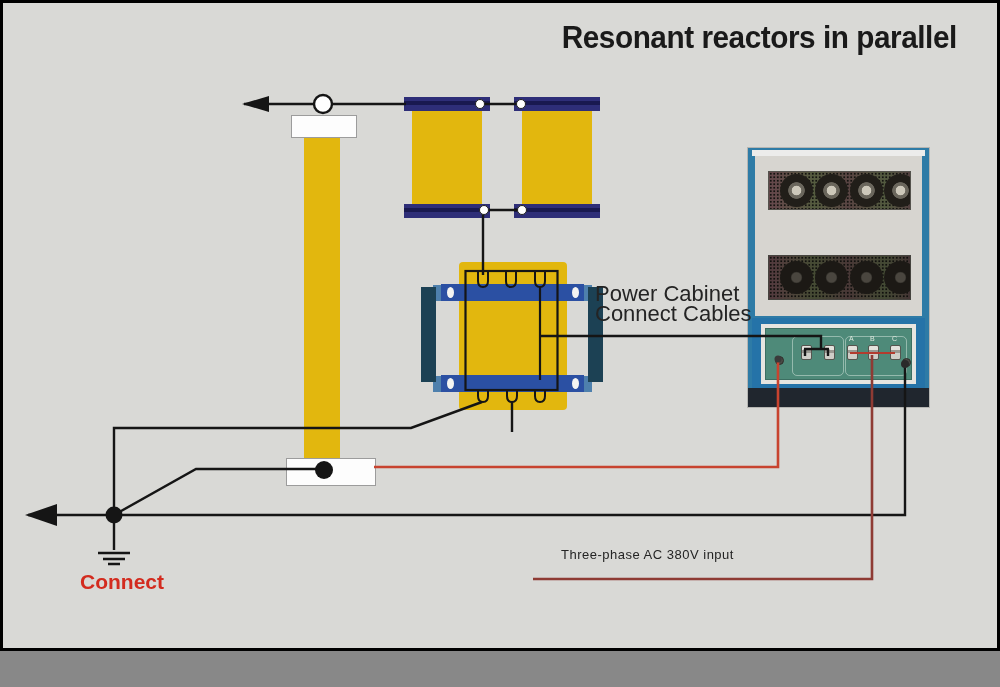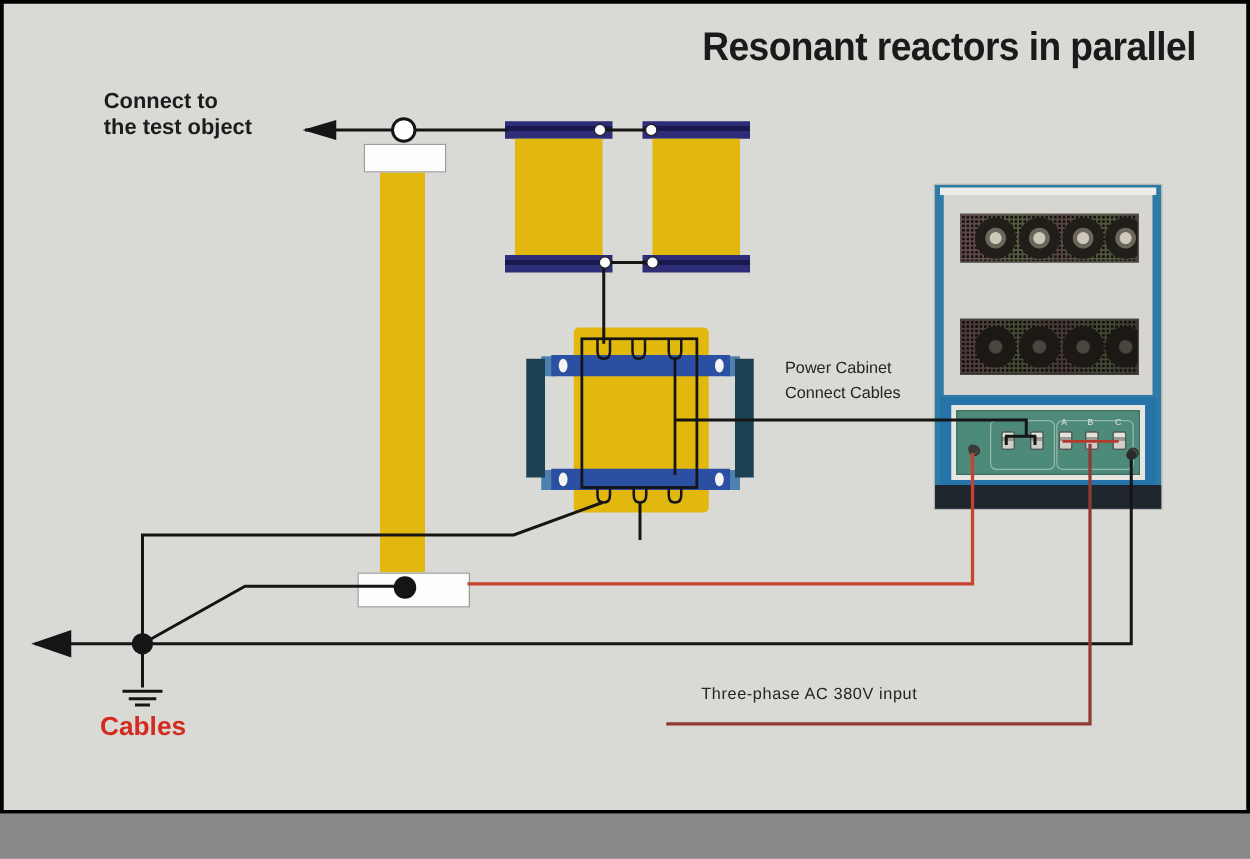--- a/index.html
+++ b/index.html
@@ -20,22 +20,22 @@
     letter-spacing:-0.5px;
     transform:scaleX(.93);transform-origin:100% 50%;
     white-space:nowrap;z-index:30;
   }
   #connect-label{
     left:80px;top:67px;
     font-size:17.5px;font-weight:bold;color:#1c1c1c;
     line-height:21px;z-index:30;
   }
   #power-output-label{
-    left:625px;top:281px;
-    font-size:13px;color:#242424;line-height:20px;z-index:30;
+    left:592px;top:281px;
+    font-size:22px;color:#242424;line-height:20px;z-index:30;
   }
   #hv-label{
     left:389px;top:436px;
     font-size:20px;color:#242424;letter-spacing:.5px;z-index:30;white-space:nowrap;
   }
   #threephase-label{
     left:558px;top:544px;
     font-size:13px;color:#242424;letter-spacing:.5px;z-index:30;white-space:nowrap;
   }
   #ground-label{
@@ -93,34 +93,30 @@
   
   #wires{left:0;top:0;z-index:10;pointer-events:none;}
 </style>
 </head>
 <body>
 
 <div id="stage">
 
   <div id="title" class="abs">Resonant reactors in parallel</div>
 
-  <div id="connect-label" class="abs">
-    <div>Connect to</div>
-    <div>the test object</div>
-  </div>
 
   <div id="power-output-label" class="abs">
     <div>Power Cabinet</div>
     <div>Connect Cables</div>
   </div>
 
 
   <div id="threephase-label" class="abs">Three-phase AC 380V input</div>
 
-  <div id="ground-label" class="abs">Cables</div>
+  <div id="ground-label" class="abs">Connect</div>
 
   <div id="divider-column" class="abs"></div>
   <div id="divider-cap" class="abs"></div>
   <div id="divider-base" class="abs"></div>
 
   <div id="r1-top" class="abs reactor-bar"></div>
   <div id="r1-body" class="abs reactor-body"></div>
   <div id="r1-bot" class="abs reactor-bar"></div>
   <div id="r2-top" class="abs reactor-bar"></div>
   <div id="r2-body" class="abs reactor-body"></div>

